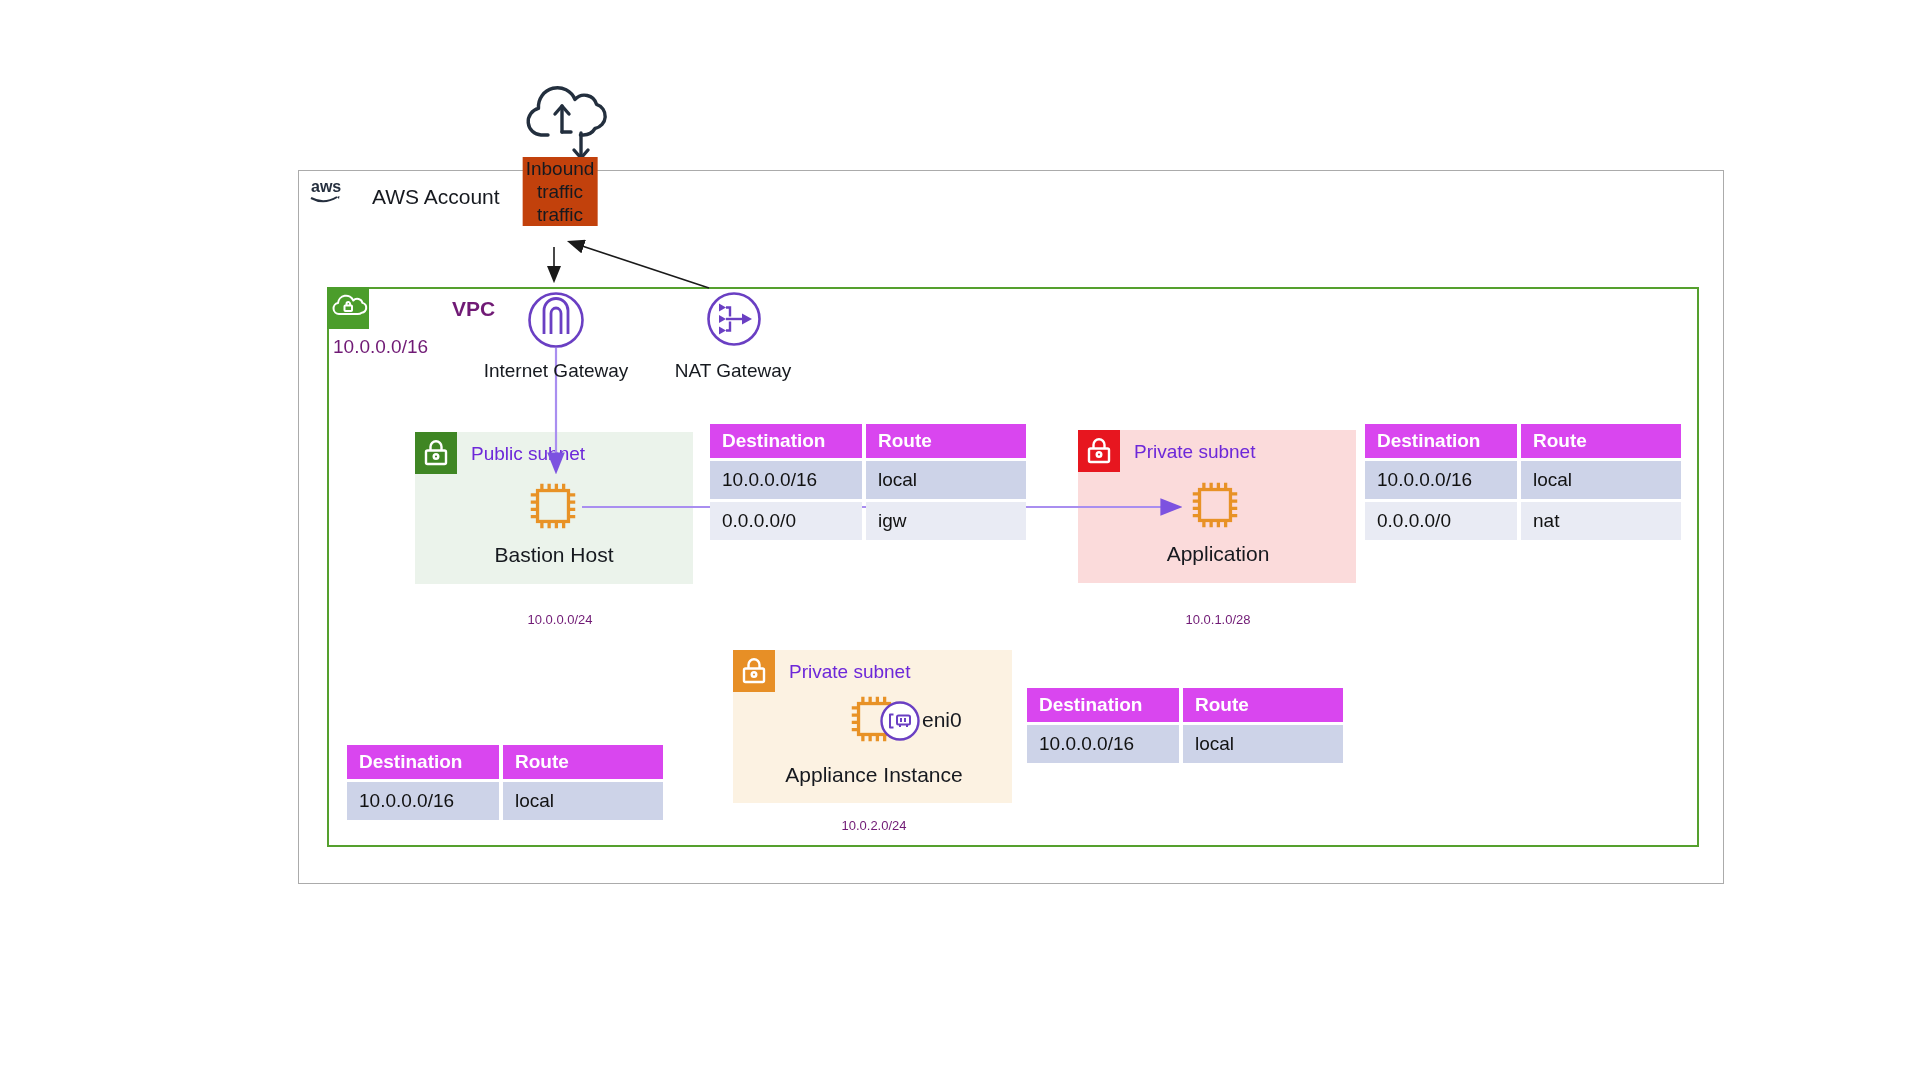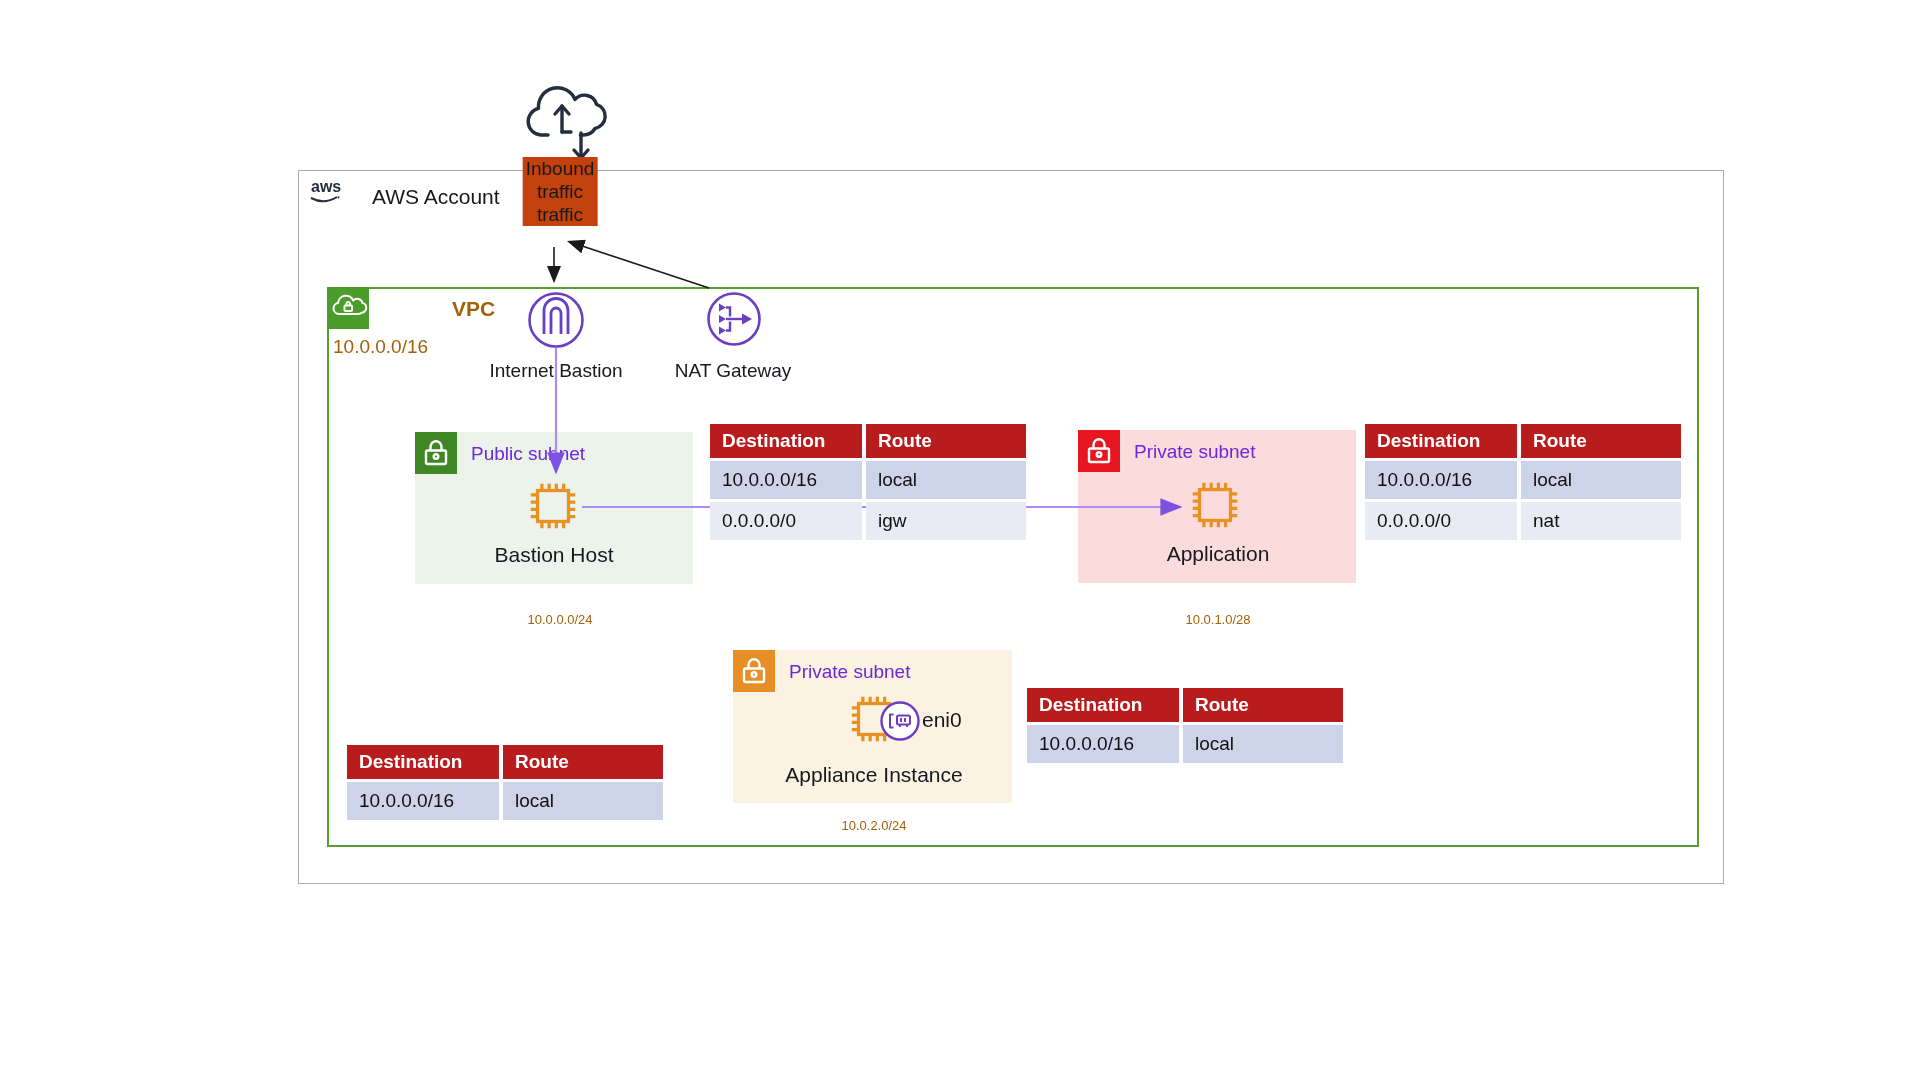--- a/index.html
+++ b/index.html
@@ -17,36 +17,36 @@
   .subnet-private-app{left:1078px;top:430px;width:278px;height:153px;background:#FBDBDB;}
   .subnet-private-appliance{left:733px;top:650px;width:279px;height:153px;background:#FCF2E2;}
   .subnet-badge{position:absolute;left:0;top:0;width:42px;height:42px;}
   .badge-green{background:#3F8624;}
   .badge-red{background:#E7161F;}
   .badge-orange{background:#E78F26;}
   .subnet-title{position:absolute;left:56px;top:11px;font-size:19px;color:#6d28d9;white-space:nowrap;}
   .instance-label{position:absolute;font-size:21px;color:#16191F;white-space:nowrap;transform:translateX(-50%);}
 
   
-  .green-text{color:#a16207;}
+  .green-text{color:#701a75;}
   .cidr{font-size:13px;z-index:4;white-space:nowrap;transform:translateX(-50%);}
   .vpc-title{left:452px;top:297px;font-size:21px;font-weight:600;z-index:4;}
   .vpc-cidr{left:333px;top:336px;font-size:19px;z-index:4;}
 
   
   .gw{z-index:4;}
   .gw-label{z-index:4;font-size:19px;color:#16191F;white-space:nowrap;transform:translateX(-50%);}
 
   
   .rtable{width:316px;z-index:3;font-size:19px;}
   .rtable .tr{display:flex;gap:4px;margin-bottom:3px;}
   .rtable .td{display:flex;align-items:center;padding-left:12px;box-sizing:border-box;}
   .rtable .c1{width:152px;}
   .rtable .c2{flex:1;}
-  .rtable .th .td{background:#b91c1c;color:#fff;font-weight:bold;height:34px;}
+  .rtable .th .td{background:#d946ef;color:#fff;font-weight:bold;height:34px;}
   .rtable .r .td{height:38px;color:#111;}
   .rtable .r1 .td{background:#CDD3E8;}
   .rtable .r2 .td{background:#E9EBF4;}
 
   
   .cloud-wrap{left:514px;top:70px;z-index:5;}
   .inbound-label{left:560px;top:157px;z-index:5;transform:translateX(-50%);
                  background:#c2410c;font-size:19px;line-height:23px;text-align:center;padding:0 3px;}
 
   
@@ -125,21 +125,21 @@
 
   <div class="abs gw" style="left:528px;top:292px;">
     <svg width="56" height="56" viewBox="0 0 56 56">
       <circle cx="28" cy="28" r="26.5" fill="#fff" stroke="#6A3FC3" stroke-width="2.6"></circle>
       <g stroke="#6A3FC3" stroke-width="2.8" fill="none" stroke-linejoin="round">
         <path d="M16 42 V 18.5 a12 12 0 0 1 24 0 V 42"></path>
         <path d="M23 42 V 21.5 a5 5.5 0 0 1 10 0 V 42"></path>
       </g>
     </svg>
   </div>
-  <div class="abs gw-label" style="left:556px;top:360px;">Internet Bastion</div>
+  <div class="abs gw-label" style="left:556px;top:360px;">Internet Gateway</div>
 
   <div class="abs gw" style="left:707px;top:292px;">
     <svg width="54" height="54" viewBox="0 0 54 54">
       <circle cx="27" cy="27" r="25.5" fill="#fff" stroke="#6A3FC3" stroke-width="2.6"></circle>
       <g stroke="#6A3FC3" stroke-width="2.4" fill="none">
         <path d="M19 15.5 h4 v9"></path>
         <path d="M19 38.5 h4 v-9"></path>
         <path d="M19 27 h17"></path>
       </g>
       <g fill="#6A3FC3">

